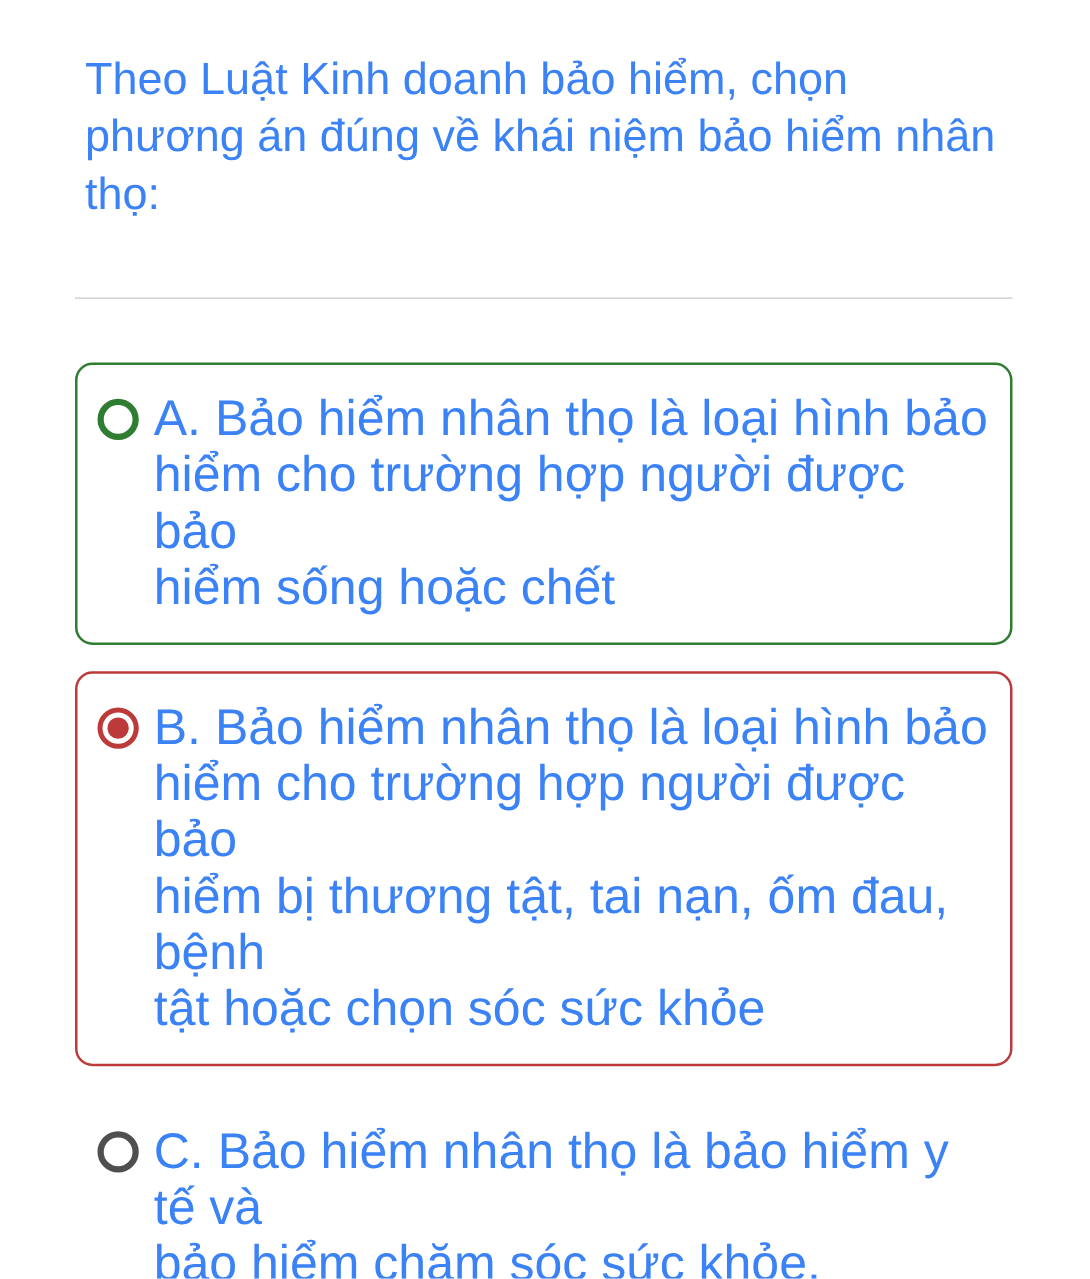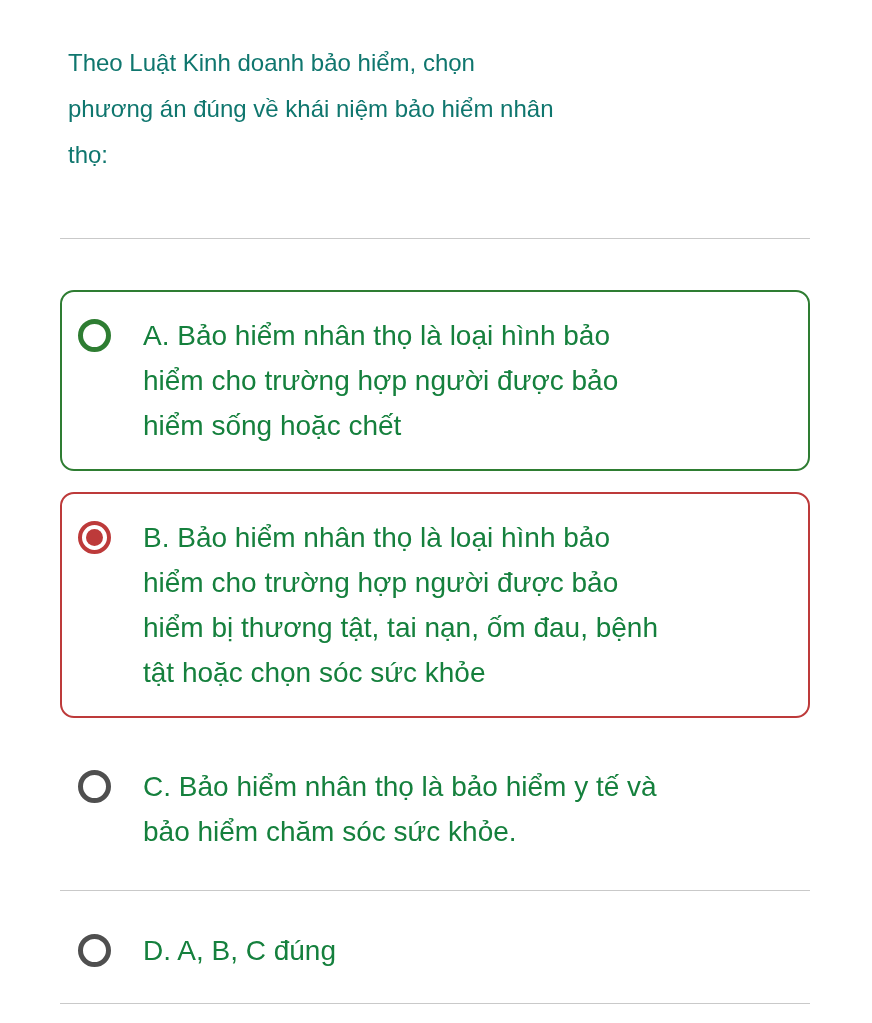--- a/index.html
+++ b/index.html
@@ -12,23 +12,23 @@
     position: relative;
     width: 872px;
     height: 1023px;
     background: #ffffff;
     padding: 0 62px 0 60px;
     overflow: hidden;
   }
   .question {
     margin-top: 40px;
     margin-left: 8px;
-    font-size: 24px;
+    font-size: 36px;
     line-height: 46px;
-    color: #0f766e;
+    color: #3b82f6;
     white-space: pre-line;
   }
   .divider {
     height: 1px;
     background: #c9c9c9;
   }
   .divider--after-question { margin-top: 60px; }
   .divider--after-c { margin-top: 36px; }
   .divider--bottom { margin-top: 30px; }
 
@@ -69,25 +69,24 @@
   .radio.red-selected { border: 4px solid #bd3a3a; }
   .radio.red-selected::after {
     content: "";
     width: 17px;
     height: 17px;
     border-radius: 50%;
     background: #bd3a3a;
   }
 
   .option-text {
-    font-size: 28px;
+    font-size: 40px;
     line-height: 45px;
-    color: #15803d;
+    color: #3b82f6;
     white-space: pre-line;
-    margin-left: 20px;
   }
 </style>
 </head>
 <body>
 
 <div class="page">
 
   <div class="question">Theo Luật Kinh doanh bảo hiểm, chọn
 phương án đúng về khái niệm bảo hiểm nhân
 thọ:</div>

